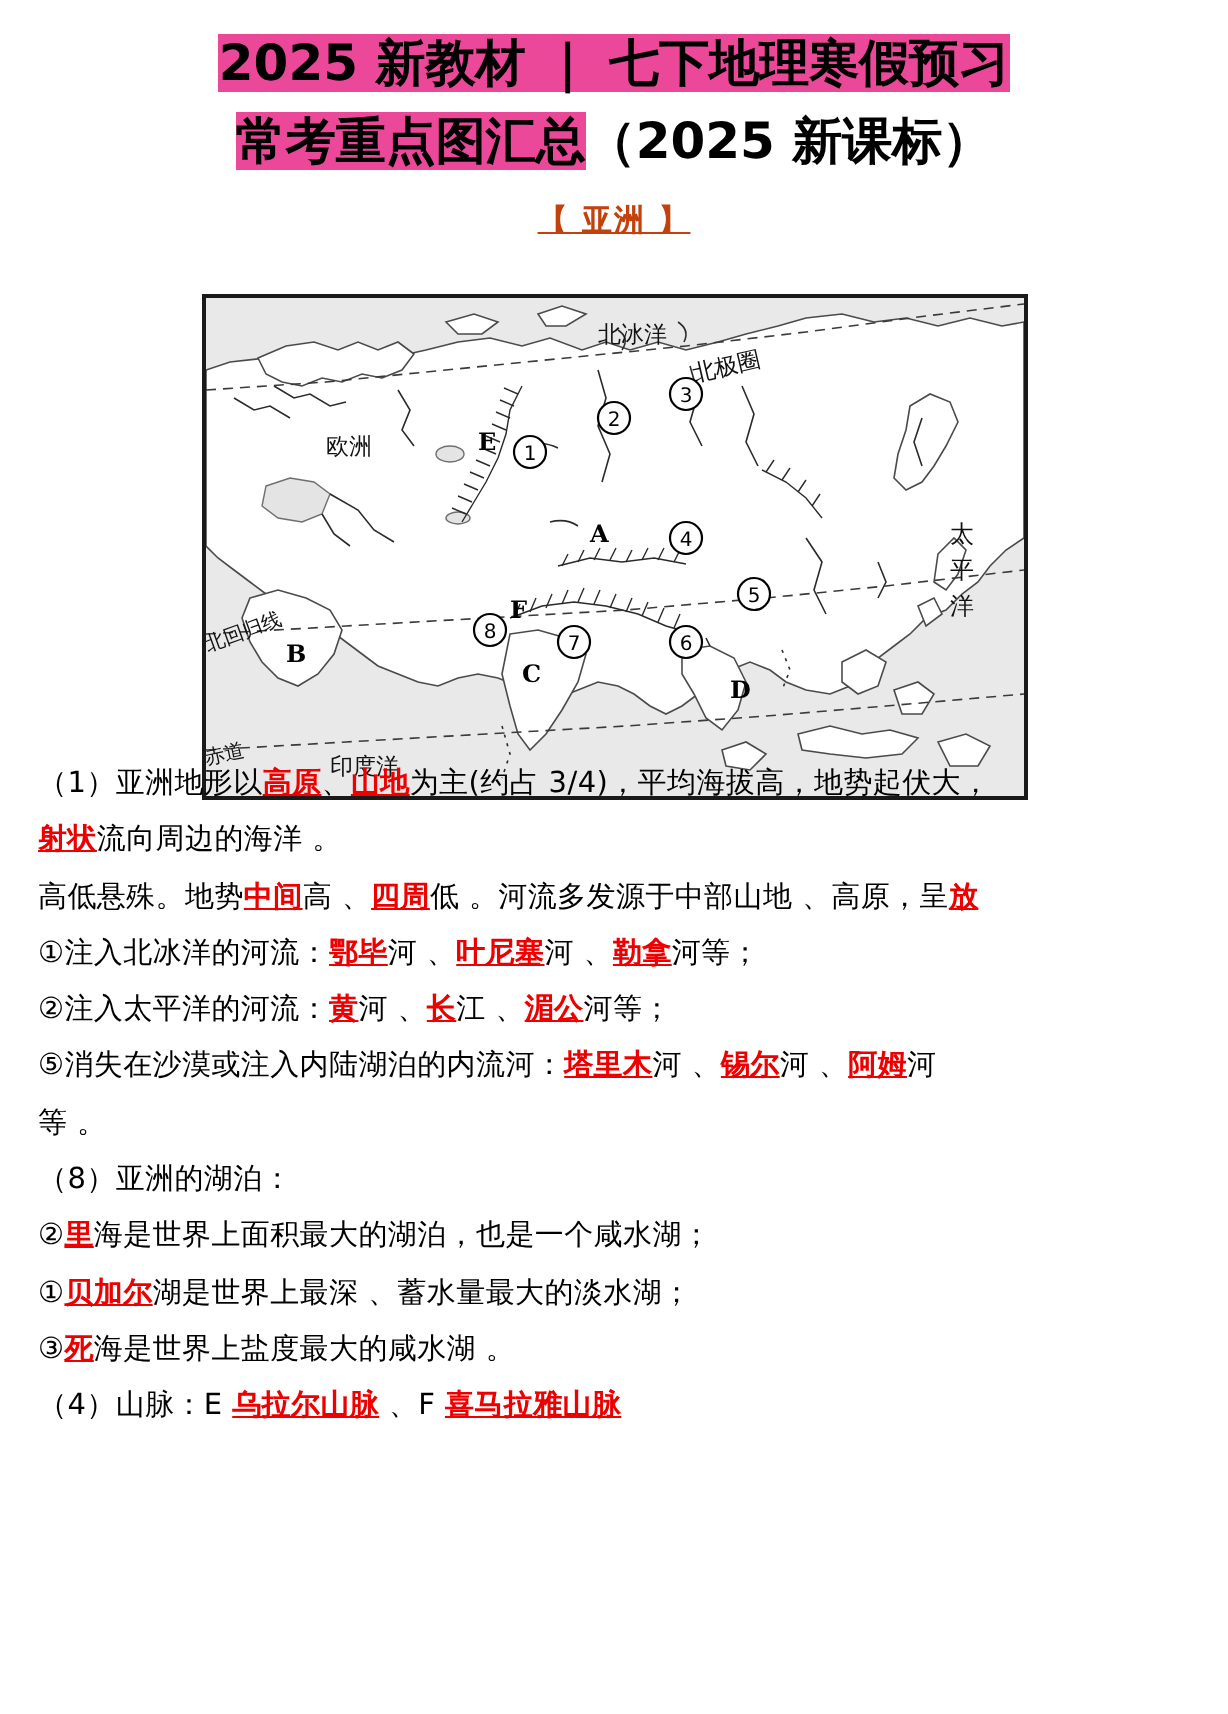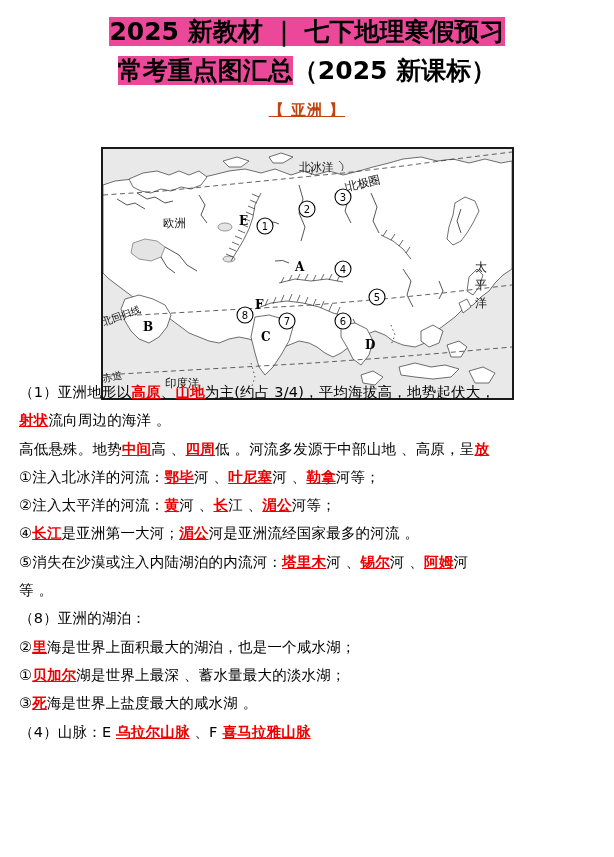--- a/index.html
+++ b/index.html
@@ -271,21 +271,20 @@
     <path class="riv" stroke-dasharray="1.5 3" d="M288,176 L292,186 L288,196"></path>
   </svg>
 </div>
 
 <div class="body-text">
     <p><span>（1）亚洲地形以</span><span class="r">高原</span><span>、</span><span class="r">山地</span><span>为主(约占 3/4)，平均海拔高，地势起伏大，</span></p>
     <p><span class="r">射状</span><span>流向周边的海洋 。</span></p>
     <p><span>高低悬殊。地势</span><span class="r">中间</span><span>高 、</span><span class="r">四周</span><span>低 。河流多发源于中部山地 、高原，呈</span><span class="r">放</span></p>
     <p><span>①注入北冰洋的河流：</span><span class="r">鄂毕</span><span>河 、</span><span class="r">叶尼塞</span><span>河 、</span><span class="r">勒拿</span><span>河等；</span></p>
     <p><span>②注入太平洋的河流：</span><span class="r">黄</span><span>河 、</span><span class="r">长</span><span>江 、</span><span class="r">湄公</span><span>河等；</span></p>
-    <p><span>④</span><span class="r">长江</span><span>是亚洲第一大河；</span><span class="r">湄公</span><span>河是亚洲流经国家最多的河流 。</span></p>
     <p><span>⑤消失在沙漠或注入内陆湖泊的内流河：</span><span class="r">塔里木</span><span>河 、</span><span class="r">锡尔</span><span>河 、</span><span class="r">阿姆</span><span>河</span></p>
     <p><span>等 。</span></p>
     <p><span>（8）亚洲的湖泊：</span></p>
     <p><span>②</span><span class="r">里</span><span>海是世界上面积最大的湖泊，也是一个咸水湖；</span></p>
     <p><span>①</span><span class="r">贝加尔</span><span>湖是世界上最深 、蓄水量最大的淡水湖；</span></p>
     <p><span>③</span><span class="r">死</span><span>海是世界上盐度最大的咸水湖 。</span></p>
     <p><span>（4）山脉：E </span><span class="r">乌拉尔山脉</span><span> 、F </span><span class="r">喜马拉雅山脉</span></p>
   </div>
 
 </body></html>

